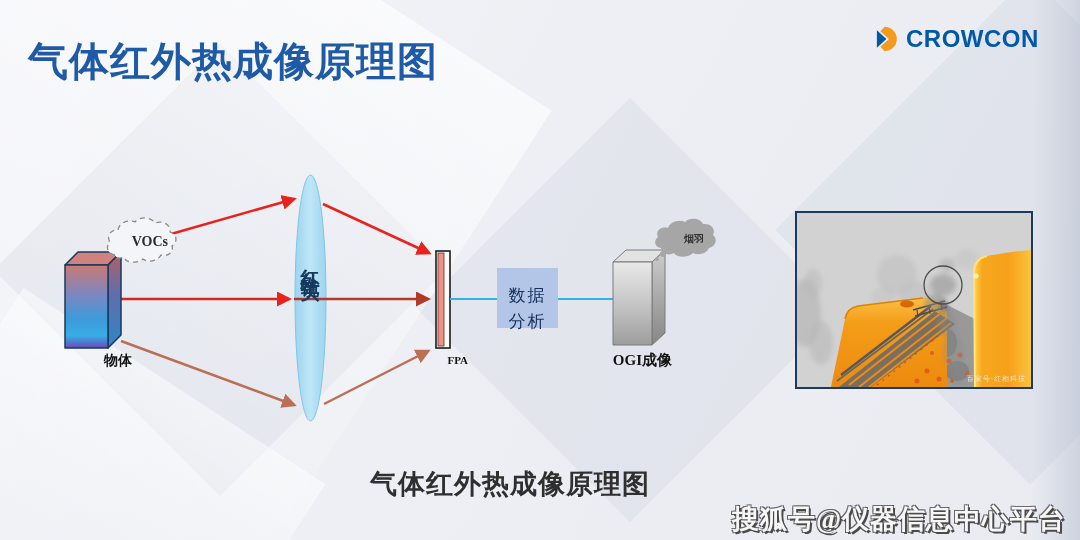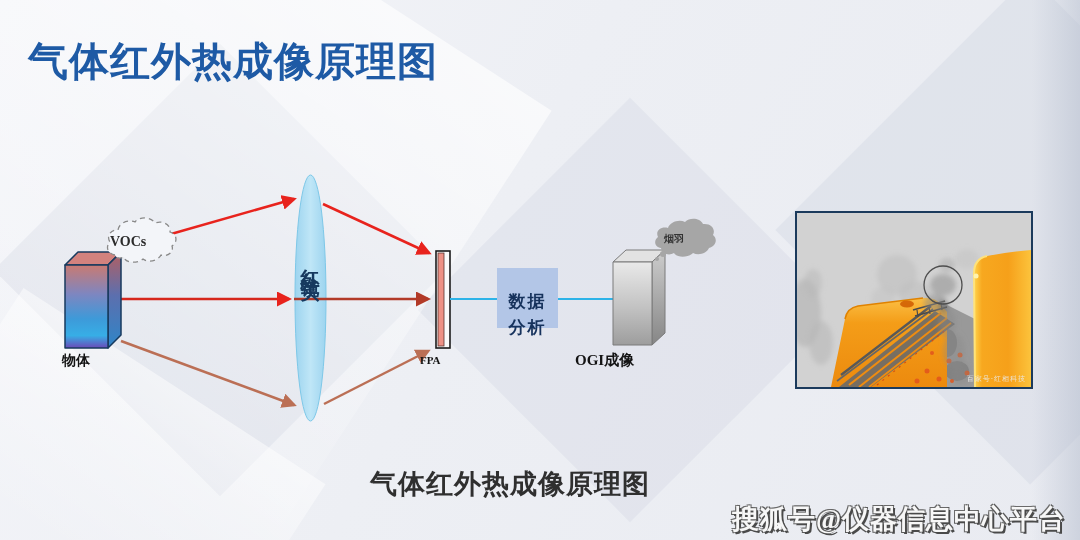--- a/index.html
+++ b/index.html
@@ -27,31 +27,31 @@
     font-size:40px;font-weight:bold;letter-spacing:1px;color:#1e5aa5;}
   .logo{position:absolute;left:876px;top:25px;width:190px;
     font-family:"Liberation Sans","DejaVu Sans",sans-serif;}
   .logo-row{display:flex;align-items:center;gap:4px;}
   .logo-word{font-size:24px;font-weight:bold;color:#0058a8;letter-spacing:0.5px;}
   .logo-tag{margin-top:1px;font-size:13.5px;font-weight:bold;white-space:nowrap;}
   .tag-blue{color:#3a6cb1;}
   .tag-orange{color:#f2a33c;}
 
   
-  .lbl{position:absolute;text-align:left;font-weight:bold;color:#141414;}
+  .lbl{position:absolute;text-align:right;font-weight:bold;color:#141414;}
   .lbl-object{left:62px;top:352px;width:70px;font-size:14px;}
   .lbl-vocs{left:110px;top:234px;width:58px;font-size:14px;color:#2b2b2b;}
   .lbl-lens{left:299px;top:254px;width:24px;height:100px;font-size:19px;color:#16395f;
     writing-mode:vertical-rl;text-orientation:upright;letter-spacing:4px;text-align:left;}
   .lbl-fpa{left:420px;top:354px;width:48px;font-size:11px;}
-  .lbl-ogi{left:575px;top:351px;width:80px;font-size:15px;}
+  .lbl-ogi{left:592px;top:351px;width:80px;font-size:15px;}
   .lbl-plume{left:664px;top:232px;width:40px;font-size:10px;color:#333;}
   .analysis-box{position:absolute;left:497px;top:268px;width:61px;height:60px;
-    background:#b3c6e7;color:#16325c;font-weight:bold;font-size:17px;line-height:1.5;
-    text-align:center;letter-spacing:2px;padding-top:21px;box-sizing:border-box;}
+    background:#b3c6e7;color:#16325c;font-weight:normal;font-size:17px;line-height:1.5;
+    text-align:center;letter-spacing:2px;padding-top:15px;box-sizing:border-box;}
 
   
   .thermal{position:absolute;left:795px;top:211px;width:234px;height:174px;
     border:2px solid #1b3a5c;background:#d2d2d2;}
   .thermal svg{display:block;}
   .thermal-mark{position:absolute;right:5px;bottom:3px;font-size:7px;
     color:rgba(235,235,235,0.9);font-family:"Liberation Sans",sans-serif;letter-spacing:1px;}
 
   
   .caption{position:absolute;left:355px;top:466px;width:310px;text-align:center;
@@ -70,20 +70,27 @@
   <div class="diamond d1"></div>
   <div class="diamond d2"></div>
   <div class="diamond d3"></div>
   <div class="sheen"></div>
   <div class="sheen2"></div>
   <div class="edge-right"></div>
 
   <h1 class="title">气体红外热成像原理图</h1>
 
   <div class="logo">
+    <div class="logo-row">
+      <svg width="26" height="26" viewBox="0 0 30 30">
+        <path d="M10,1 A14,14 0 0 1 10,29 L5,24 L15,15 L5,6 Z" fill="#f49b1f"></path>
+        <path d="M1,5 L12,15 L1,25 Z" fill="#0058a8"></path>
+      </svg>
+      <span class="logo-word">CROWCON</span>
+    </div>
   </div>
 
   <svg class="abs-svg" width="1080" height="540" viewBox="0 0 1080 540">
     <defs>
       <linearGradient id="objFront" x1="0" y1="0" x2="0" y2="1">
         <stop offset="0%" stop-color="#c97a72"></stop>
         <stop offset="35%" stop-color="#7e86c0"></stop>
         <stop offset="65%" stop-color="#3d9ad9"></stop>
         <stop offset="85%" stop-color="#37aee6"></stop>
         <stop offset="100%" stop-color="#6a4ab8"></stop>

